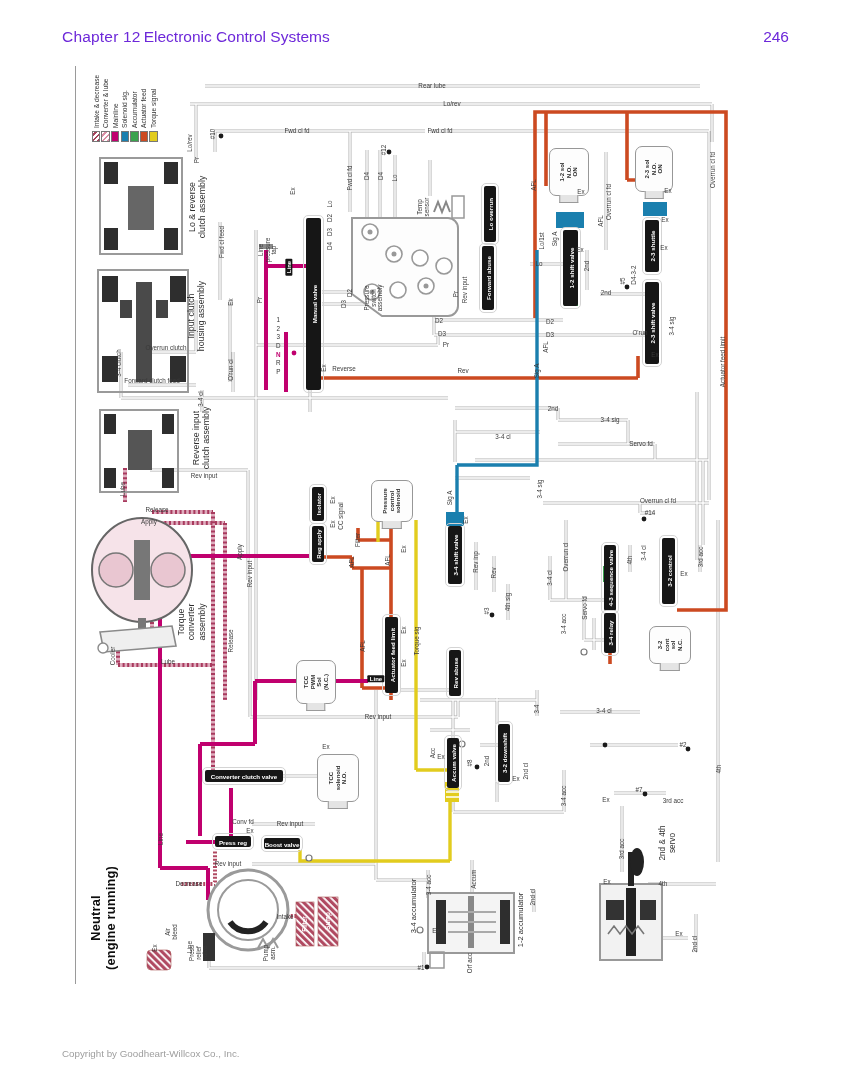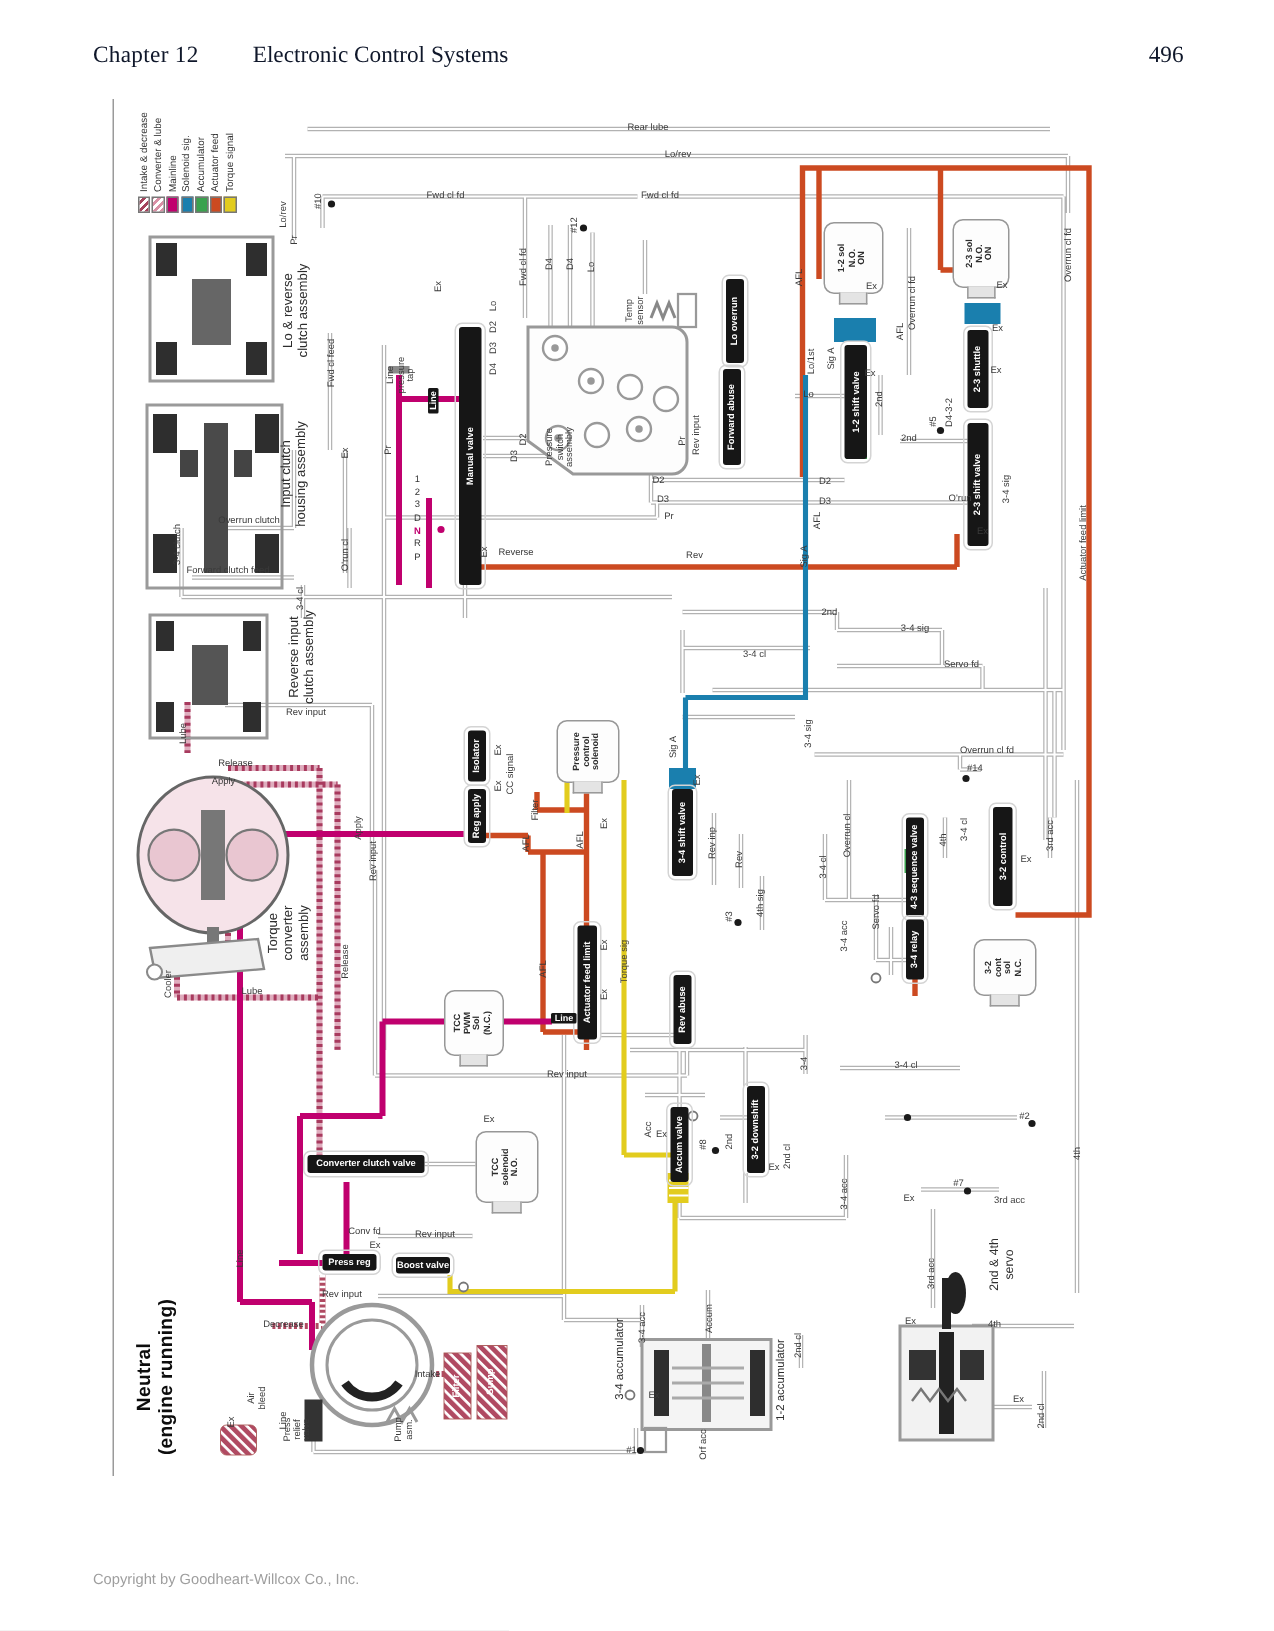--- a/index.html
+++ b/index.html
@@ -1,22 +1,22 @@
 <!DOCTYPE html>
 <html><head>
 <meta charset="utf-8">
 <style>
   html,body{margin:0;padding:0;background:#e9e9e9;}
   #page{position:relative;width:849px;height:1087px;background:#ffffff;overflow:hidden;
         font-family:"Liberation Sans",sans-serif;}
   
   .header{position:absolute;top:28px;left:62px;right:60px;display:flex;align-items:baseline;
-          font-family:Liberation Serif, serif;font-size:15.5px;color:#0f172a;}
+          font-family:Liberation Sans, sans-serif;font-size:15.5px;color:#6d28d9;}
   .header .chapter{letter-spacing:.2px;}
-  .header .title{margin-left:36px;}
+  .header .title{margin-left:3px;}
   .header .pagenum{margin-left:auto;}
   
   #figure{position:absolute;left:0;top:0;width:849px;height:1087px;}
   .fig-rule{position:absolute;left:75px;top:66px;width:1px;height:918px;background:#9a9a9a;}
   #schematic-svg{position:absolute;left:0;top:0;}
   .layer{position:absolute;inset:0;pointer-events:none;}
   
   .legend{position:absolute;left:92px;top:142px;transform-origin:0 0;transform:rotate(-90deg);
           display:flex;flex-direction:column;gap:1.6px;}
   .legend-item{display:flex;align-items:center;gap:3px;height:8px;}
@@ -55,21 +55,21 @@
   .copyright{position:absolute;left:62px;top:1048px;font-size:9.8px;color:#9e9e9e;}
 </style>
 </head>
 <body>
 
 <div id="page">
 
   <div class="header">
     <span class="chapter">Chapter 12</span>
     <span class="title">Electronic Control Systems</span>
-    <span class="pagenum">496</span>
+    <span class="pagenum">246</span>
   </div>
 
   <div id="figure">
     <div class="fig-rule"></div>
 
     <svg id="schematic-svg" width="849" height="1087" viewBox="0 0 849 1087" aria-hidden="true">
       <defs>
         <pattern id="hd" width="5" height="5" patternUnits="userSpaceOnUse" patternTransform="rotate(45)">
           <rect width="5" height="5" fill="#b04a62"></rect>
             <rect width="5" height="1.8" fill="#fff"></rect>

